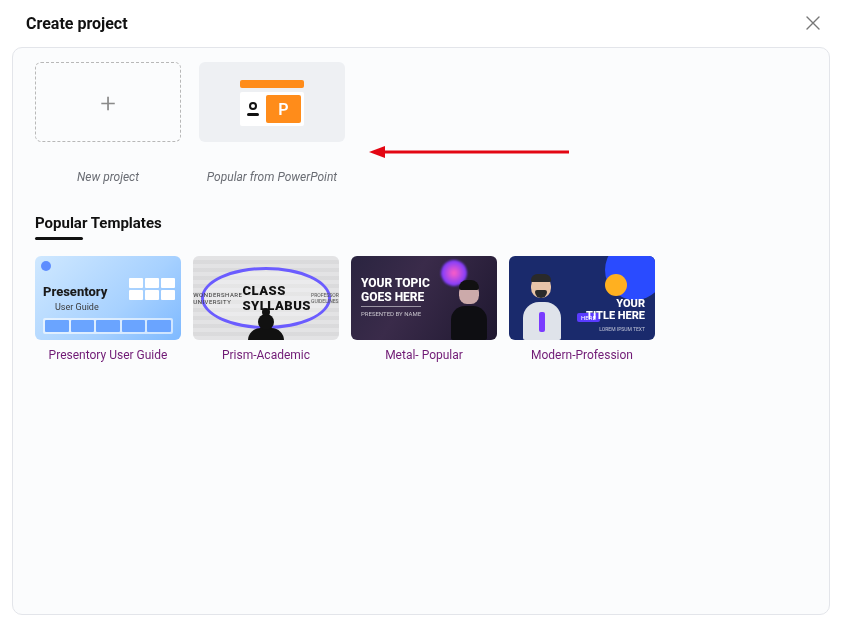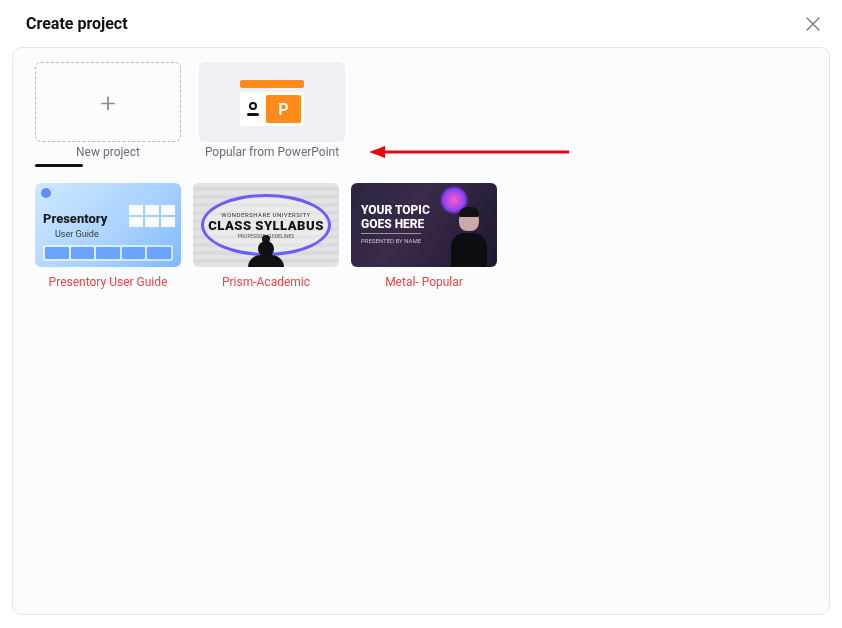--- a/index.html
+++ b/index.html
@@ -7,21 +7,21 @@
     font-family: -apple-system, BlinkMacSystemFont, "Segoe UI", Roboto, Arial, sans-serif;
     background: #fff;
     width: 842px;
     height: 628px;
     overflow: hidden;
     position: relative;
   }
   .header {
     display: flex;
     justify-content: space-between;
-    align-items: flex-end;
+    align-items: flex-start;
     padding: 14px 20px 10px 26px;
   }
   .header-title {
     font-size: 16px;
     font-weight: 700;
     color: #111;
   }
   .close-btn {
     width: 18px; height: 18px;
     display: flex; align-items: center; justify-content: center;
@@ -119,24 +119,25 @@
     border-radius: 2px;
     margin: 3px 3px 3px 0;
     display: flex;
     align-items: center;
     justify-content: center;
     color: #fff;
     font-size: 16px;
     font-weight: 600;
   }
   .action-label {
-    margin-top: 3px;
+    margin-top: 28px;
     font-size: 12px;
     color: #6a6d74;
     text-align: center;
+    font-style: italic;
   }
 
   .arrow {
     position: absolute;
     top: 96px;
     left: 356px;
     width: 200px;
     height: 16px;
     pointer-events: none;
   }
@@ -172,21 +173,21 @@
     height: 84px;
     border-radius: 6px;
     overflow: hidden;
     position: relative;
     font-size: 9px;
     color: #fff;
   }
   .template-label {
     margin-top: 8px;
     font-size: 12px;
-    color: #ef4444;
+    color: #701a75;
     text-align: center;
   }
 
   
   .t1 { background: linear-gradient(135deg, #cfe8ff 0%, #a7d1ff 60%, #7eb9ff 100%); }
   .t1 .logo-dot { position:absolute; top:5px; left:6px; width:10px;height:10px;border-radius:50%;background:#5e8dff; }
   .t1 .ttitle { position:absolute; top:28px; left:8px; font-weight:800; color:#1a1a1a; font-size:13px; }
   .t1 .tsub { position:absolute; top:46px; left:8px; color:#3a3a3a; font-size:9px;margin-left:12px; }
   .t1 .minis { position:absolute; top:22px; right:6px; display:grid; grid-template-columns: repeat(3,14px); gap:2px; }
   .t1 .minis div { width:14px;height:10px;background:#fff;border-radius:1px; }
@@ -202,21 +203,21 @@
   .t2 .shape2b { position:absolute; top:18px; left:70px; width:12px;height:12px;background:#8d7bff;border-radius:2px; transform:rotate(20deg);}
   .t2 .person { position:absolute; right:6px; bottom:0; width:60px; height:74px; }
   .t2 .hair { position:absolute; top:2px; left:16px; width:30px;height:26px;background:#111;border-radius:50% 50% 40% 40%; }
   .t2 .face { position:absolute; top:14px; left:22px; width:18px;height:16px;background:#f2c9a8;border-radius:50%; }
   .t2 .glasses { position:absolute; top:18px; left:22px; width:18px;height:6px;border-top:2px solid #111;border-bottom:2px solid #111; border-radius:3px; opacity:.6;}
   .t2 .body2 { position:absolute; bottom:0; left:8px; width:46px;height:40px;background:#1b1b1b;border-radius:20px 20px 4px 4px; }
 
   
   .t3 { background:#e9e9ec; display:flex;align-items:center;justify-content:center; }
   .t3 .blind { position:absolute; inset:0; background:repeating-linear-gradient(#ddd,#ddd 4px,#ccc 4px,#ccc 8px); opacity:.5;}
-  .t3 .oval { position:relative; width:130px;height:62px;border:3px solid #6b5cff;border-radius:50%; display:flex;flex-direction:column;align-items:center;justify-content:center; background:rgba(255,255,255,.3);}
+  .t3 .oval { position:relative; width:130px;height:62px;border:3px solid #6b5cff;border-radius:50%; display:flex;flex-direction:row;align-items:center;justify-content:center; background:rgba(255,255,255,.3);}
   .t3 .small3 { font-size:6px; color:#333; letter-spacing:.5px;}
   .t3 .big3 { font-size:13px; font-weight:900; color:#111; letter-spacing:.5px;}
   .t3 .sub3 { font-size:5px; color:#555; }
   .t3 .bun { position:absolute; bottom:0; left:50%; transform:translateX(-50%); width:48px; height:26px; }
   .t3 .bunhead { width:16px;height:16px;background:#111;border-radius:50%;margin:0 auto; position:relative;}
   .t3 .bunhead::before { content:''; position:absolute; top:-6px;left:4px;width:8px;height:8px;background:#111;border-radius:50%;}
   .t3 .bunbody { width:36px;height:14px;background:#111;border-radius:16px 16px 2px 2px;margin:-2px auto 0; }
 
   
   .t4 { background:linear-gradient(120deg,#2a2440 0%, #3a2b4a 40%, #1f1830 100%); }
@@ -284,20 +285,21 @@
       <div class="action-label">Popular from PowerPoint</div>
     </div>
 
   </div>
 
   <svg class="arrow" viewBox="0 0 200 16">
     <line x1="200" y1="8" x2="12" y2="8" stroke="#e30613" stroke-width="3"></line>
     <polygon points="0,8 16,2 16,14" fill="#e30613"></polygon>
   </svg>
 
+  <div class="section-title">Popular Templates</div>
   <div class="section-underline"></div>
 
   <div class="templates-row">
 
     <div class="template-card">
       <div class="thumb t1">
         <div class="logo-dot"></div>
         <div class="ttitle">Presentory</div>
         <div class="tsub">User Guide</div>
         <div class="minis">
@@ -345,16 +347,34 @@
         <div class="sub4">PRESENTED BY NAME</div>
         <div class="man">
           <div class="mbody"></div>
           <div class="mhead"></div>
           <div class="mhair"></div>
         </div>
       </div>
       <div class="template-label">Metal- Popular</div>
     </div>
 
+    <div class="template-card">
+      <div class="thumb t5">
+        <div class="circ5a"></div>
+        <div class="circ5b"></div>
+        <div class="man5">
+          <div class="m5body"></div>
+          <div class="m5tie"></div>
+          <div class="m5head"></div>
+          <div class="m5hair"></div>
+          <div class="m5beard"></div>
+        </div>
+        <div class="tag5">HERE</div>
+        <div class="txt5a">YOUR</div>
+        <div class="txt5b">TITLE HERE</div>
+        <div class="sub5">LOREM IPSUM TEXT</div>
+      </div>
+      <div class="template-label">Modern-Profession</div>
+    </div>
 
   </div>
 
 </div>
 
 </body></html>

